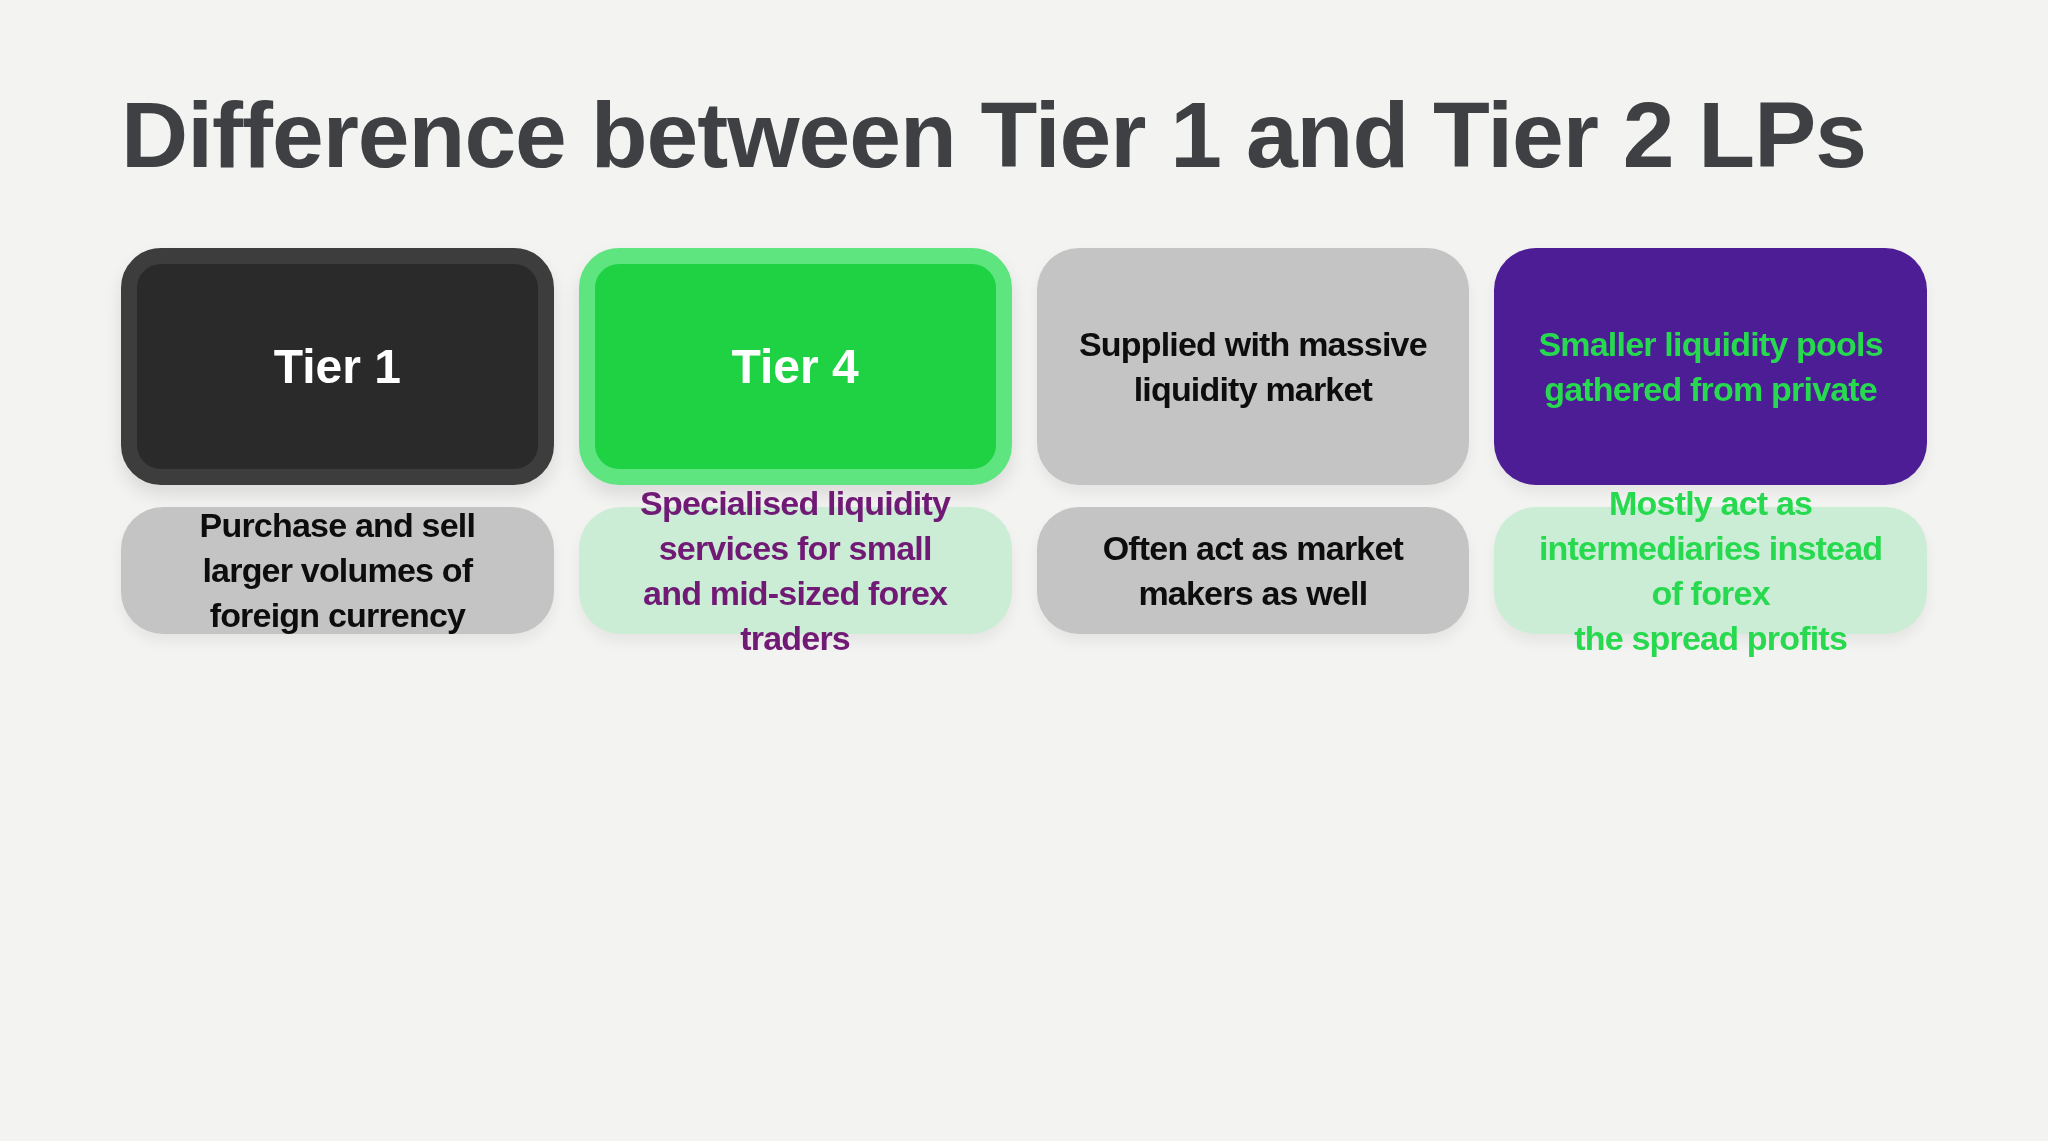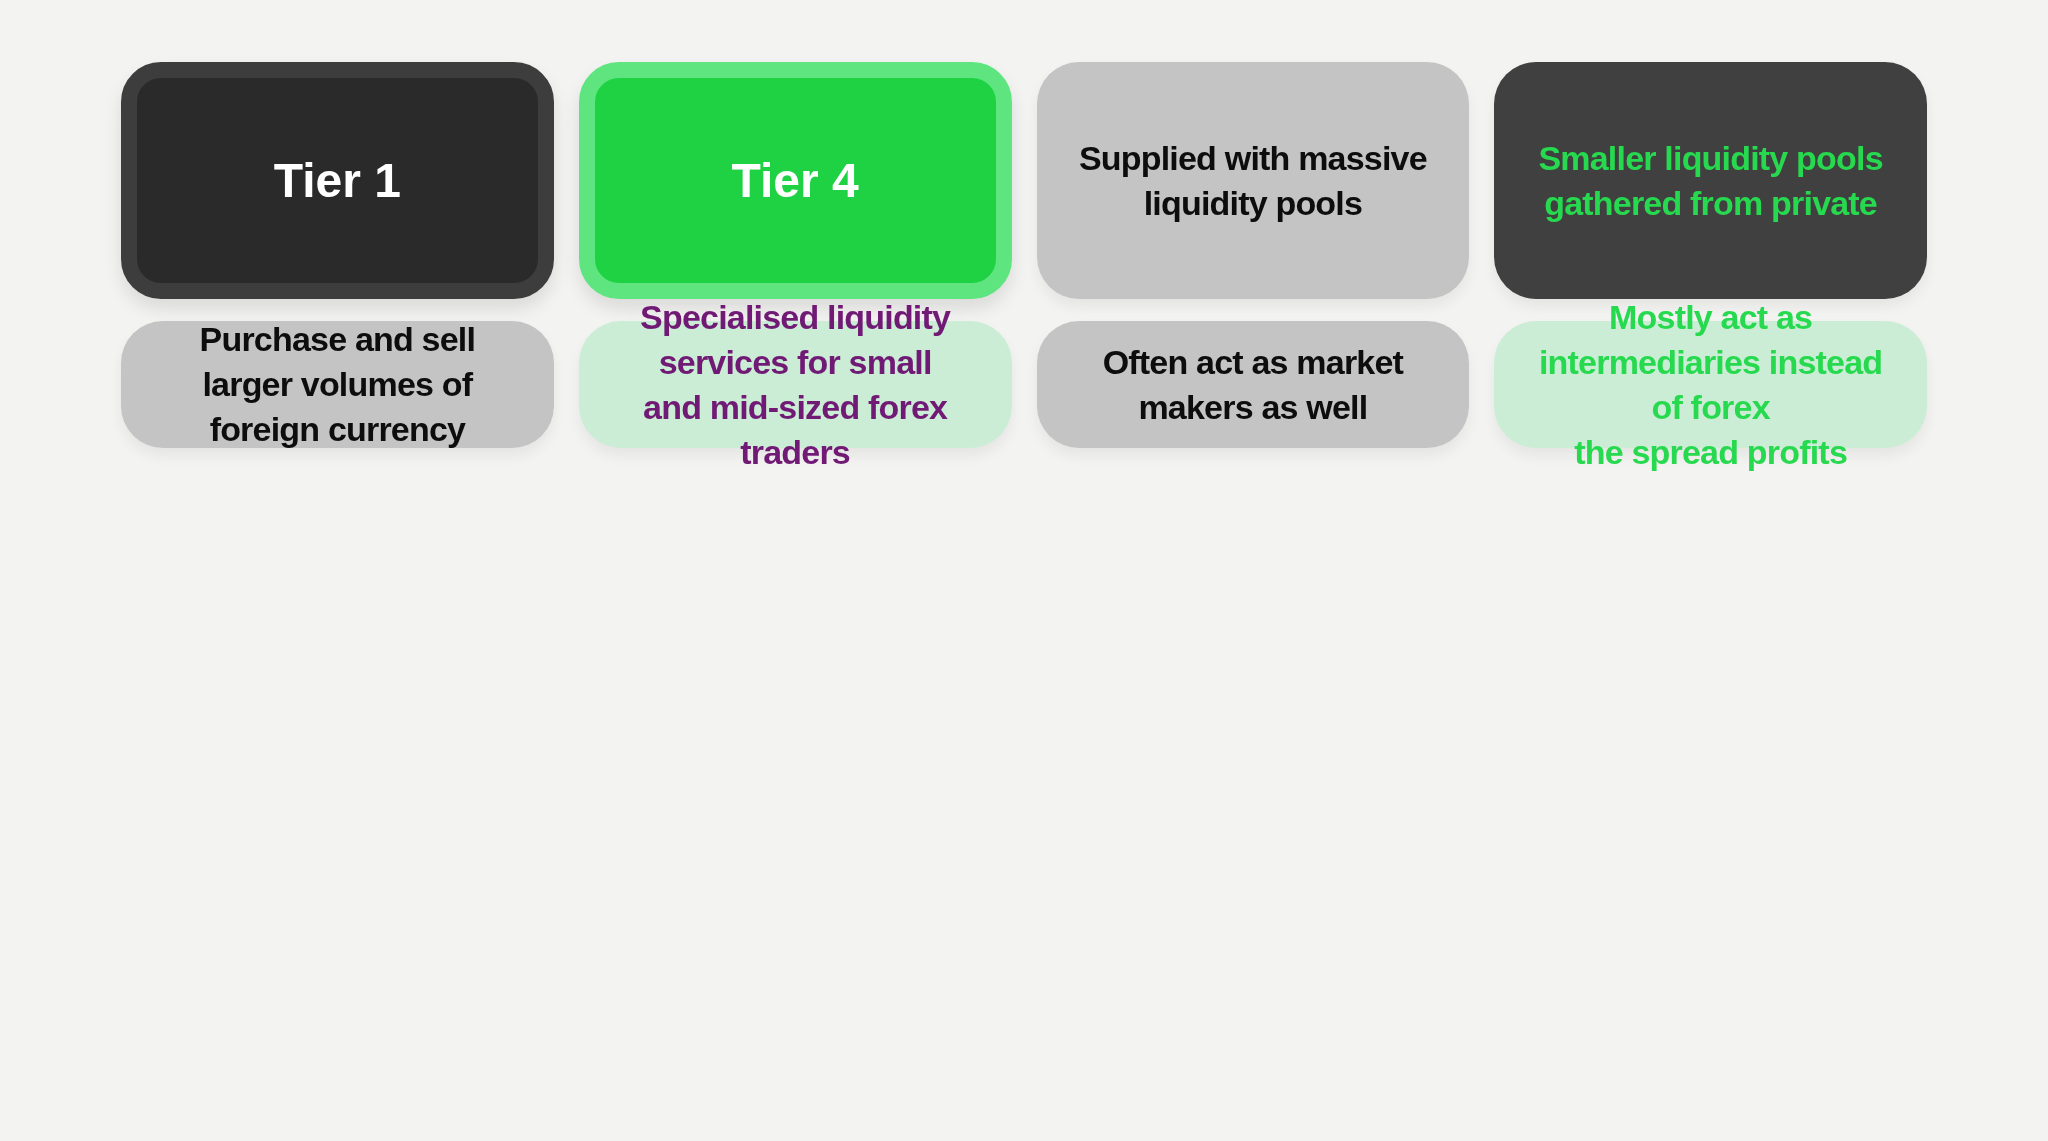--- a/index.html
+++ b/index.html
@@ -66,37 +66,38 @@
     line-height: 45px;
     box-shadow: 0 8px 14px rgba(0,0,0,0.06);
   }
   .row-card .line:empty { display: none; }
 </style>
 </head>
 <body style="background: rgb(243, 243, 241);">
 
 <div class="canvas">
 
+  <h1 class="page-title" style="color: rgb(62, 64, 67);">Difference between Tier 1 and Tier 2 LPs</h1>
 
   <div class="grid">
 
     <div class="header-card" style="background: rgb(42, 42, 42); border-color: rgb(61, 61, 61); color: rgb(255, 255, 255);">
       <span class="header-label">Tier 1</span>
     </div>
 
     <div class="header-card" style="background: rgb(30, 210, 68); border-color: rgb(94, 229, 127); color: rgb(255, 255, 255);">
       <span class="header-label">Tier 4</span>
     </div>
 
     <div class="row-card" style="background: rgb(196, 196, 196); color: rgb(13, 13, 13);">
-      <span class="line">Supplied with massive liquidity pools</span>
+      <span class="line">Supplied with massive liquidity market</span>
 
     </div>
 
-    <div class="row-card" style="background: #404040; color: rgb(39, 217, 78);">
+    <div class="row-card" style="background: #4c1d95; color: rgb(39, 217, 78);">
       <span class="line">Smaller liquidity pools gathered from private</span>
     </div>
 
     <div class="row-card" style="background: rgb(196, 196, 196); color: rgb(13, 13, 13);">
       <span class="line">Purchase and sell larger volumes of foreign currency</span>
 
     </div>
 
     <div class="row-card" style="background: rgb(203, 237, 213); color: #701a75;">
       <span class="line">Specialised liquidity services for small</span>

